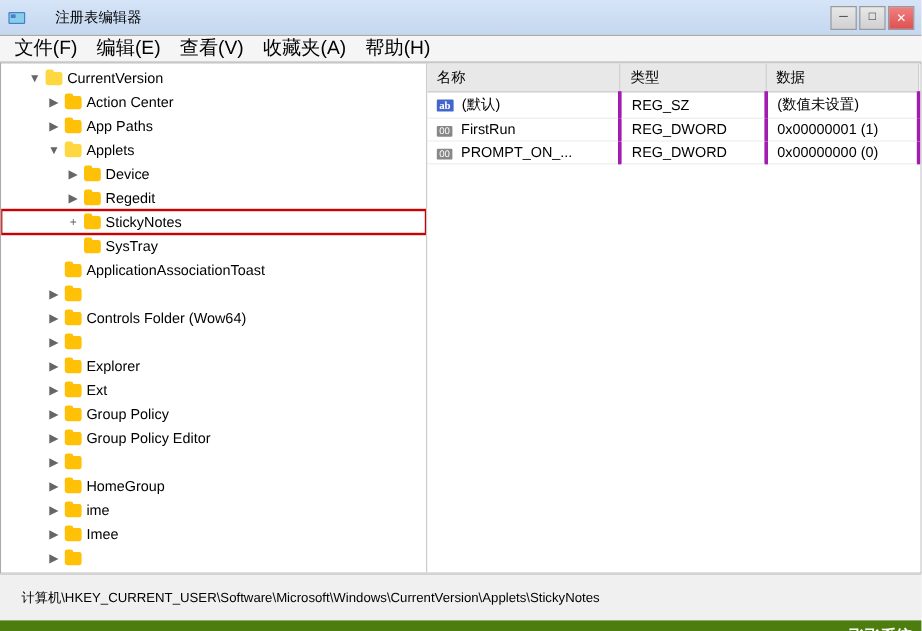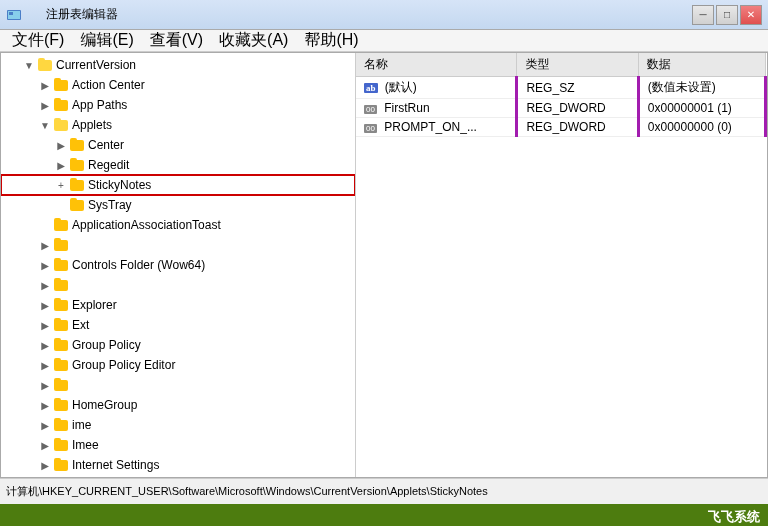--- a/index.html
+++ b/index.html
@@ -222,26 +222,26 @@
     .icon-dword {
       background: #888;
       color: white;
       font-size: 8px;
       padding: 0 2px;
       border-radius: 1px;
     }
 
     
     .status-bar {
-      height: 26px;
+      height: 39px;
       background: #f0f0f0;
       border-top: 1px solid #ccc;
       display: flex;
       align-items: center;
-      padding: 0 6px;
+      padding: 0 18px;
       font-size: 11px;
       color: #000;
     }
 
     
     .bottom-bar {
       height: 26px;
       background: #4d7c0f;
       display: flex;
       align-items: center;
@@ -316,21 +316,21 @@
 
       <div class="tree-item indent2">
         <span class="expand-btn">▼</span>
         <span class="folder-icon folder-open"></span>
         <span class="item-label">Applets</span>
       </div>
 
       <div class="tree-item indent3">
         <span class="expand-btn">▶</span>
         <span class="folder-icon folder-closed"></span>
-        <span class="item-label">Center</span>
+        <span class="item-label">Device</span>
       </div>
 
       <div class="tree-item indent3">
         <span class="expand-btn">▶</span>
         <span class="folder-icon folder-closed"></span>
         <span class="item-label">Regedit</span>
       </div>
 
       <div class="tree-item indent3 highlighted">
         <span class="expand-btn" style="color:#666">+</span>
@@ -409,21 +409,20 @@
 
       <div class="tree-item indent2">
         <span class="expand-btn">▶</span>
         <span class="folder-icon folder-closed"></span>
         <span class="item-label">Imee</span>
       </div>
 
       <div class="tree-item indent2">
         <span class="expand-btn">▶</span>
         <span class="folder-icon folder-closed"></span>
-        <span class="item-label">Internet Settings</span>
       </div>
 
     </div>
   </div>
 
   <div class="right-panel">
     <table class="reg-table">
       <thead>
         <tr>
           <th>名称</th>

